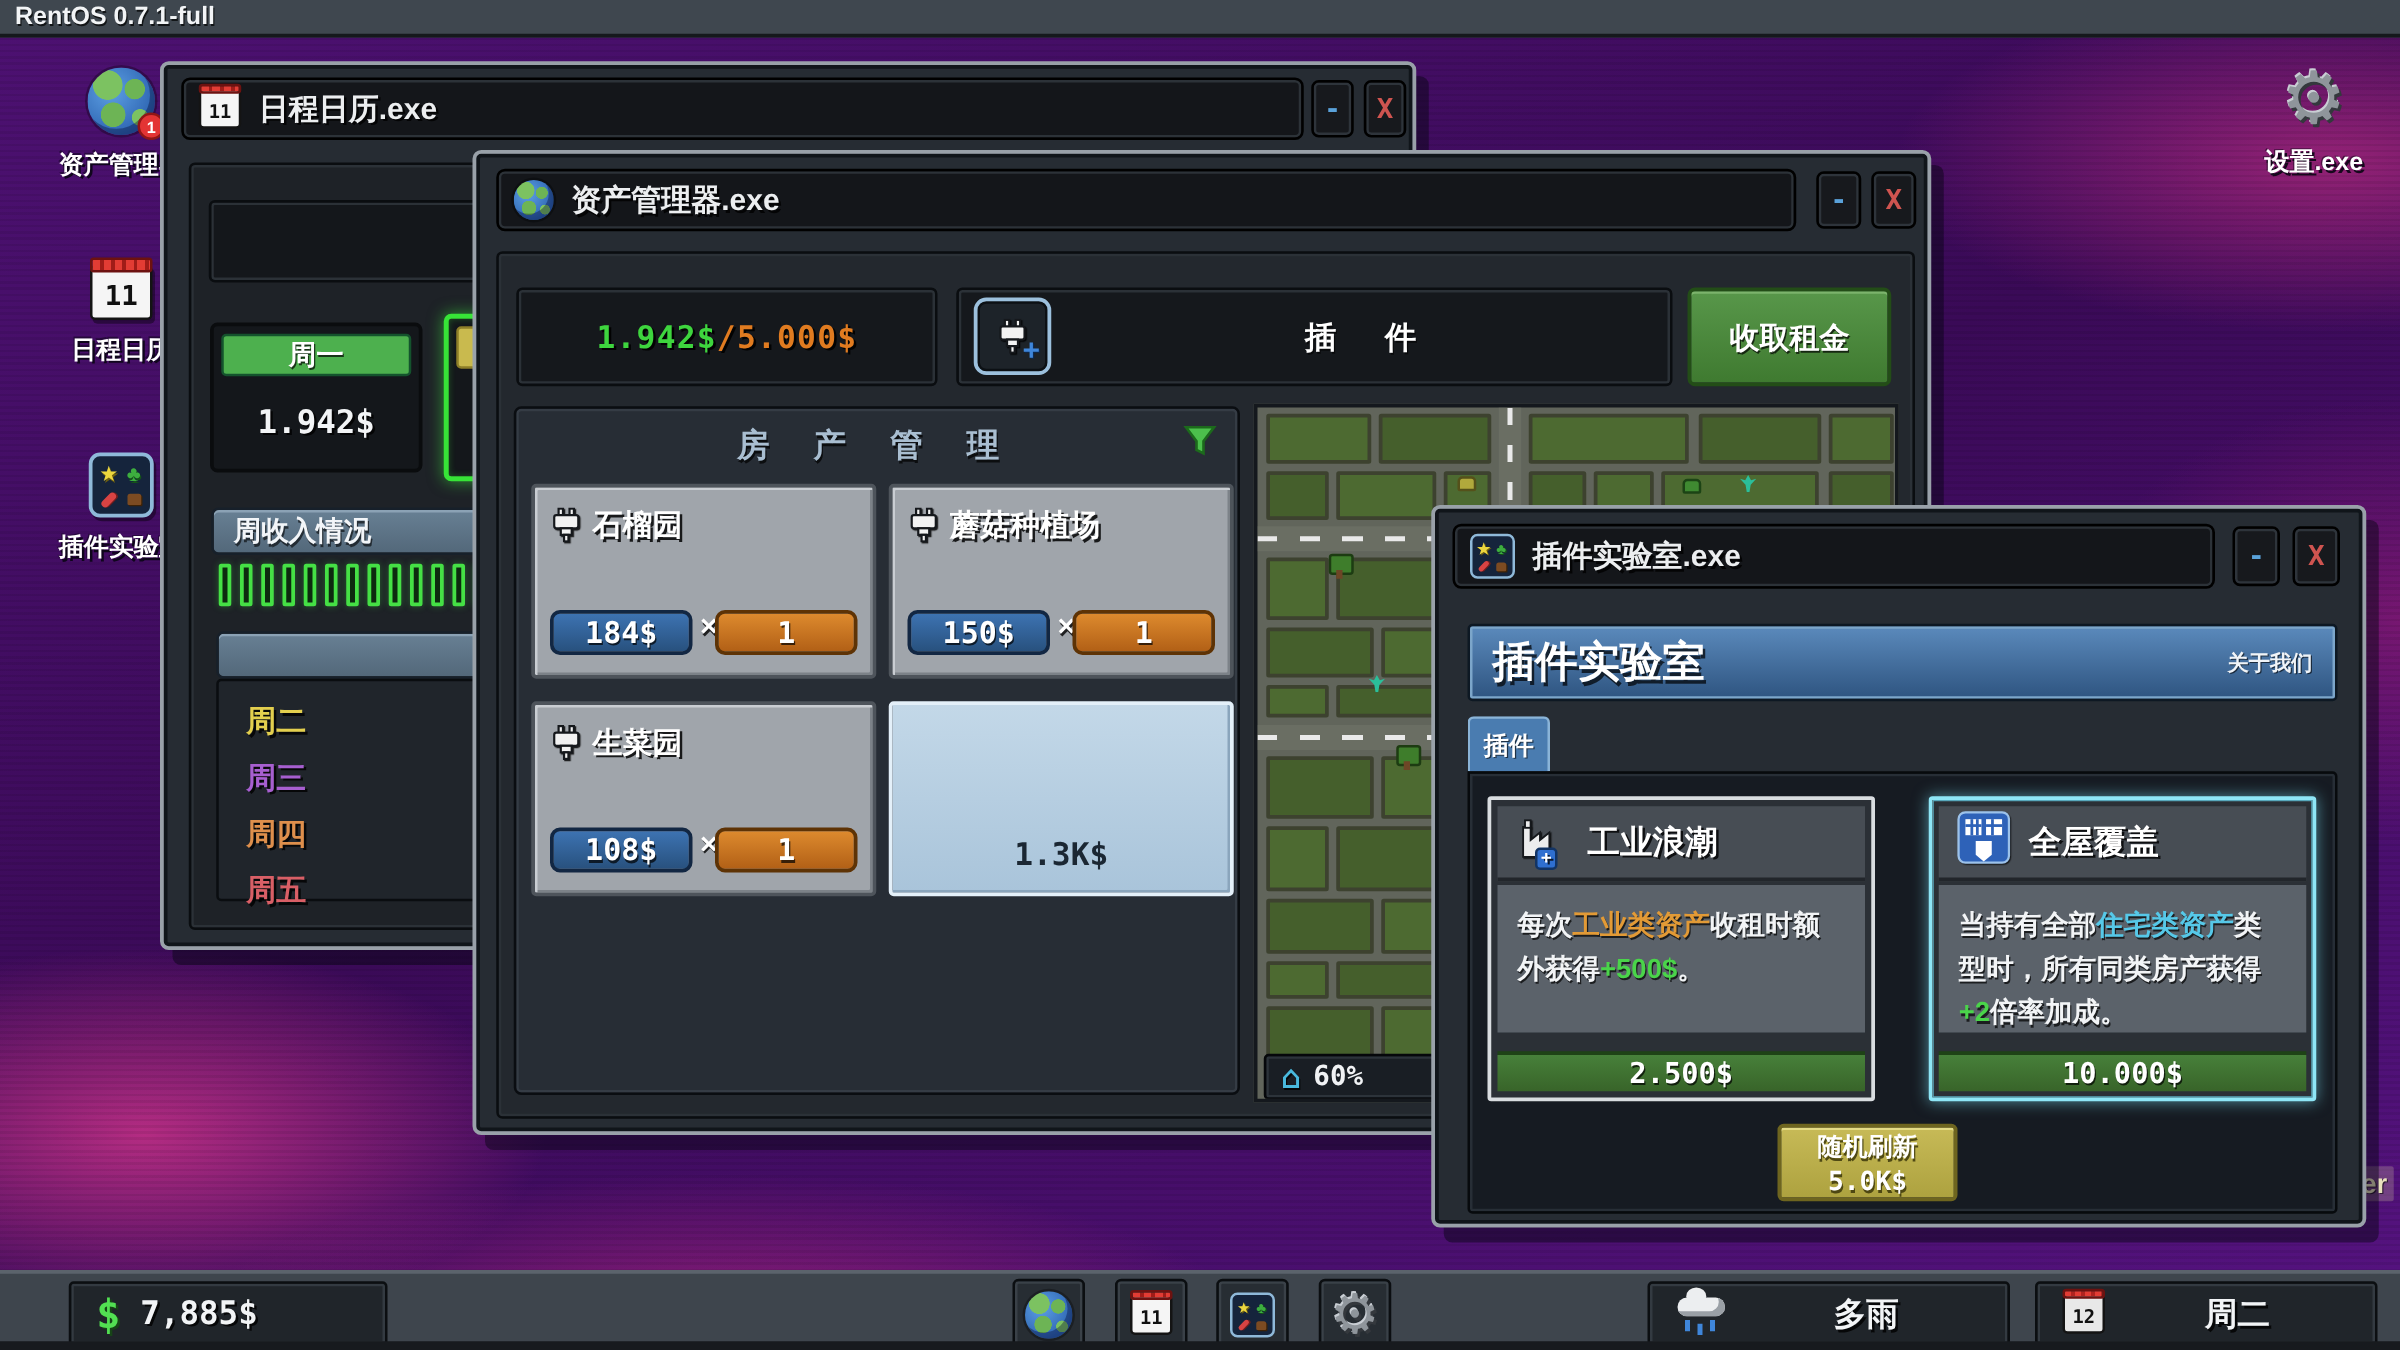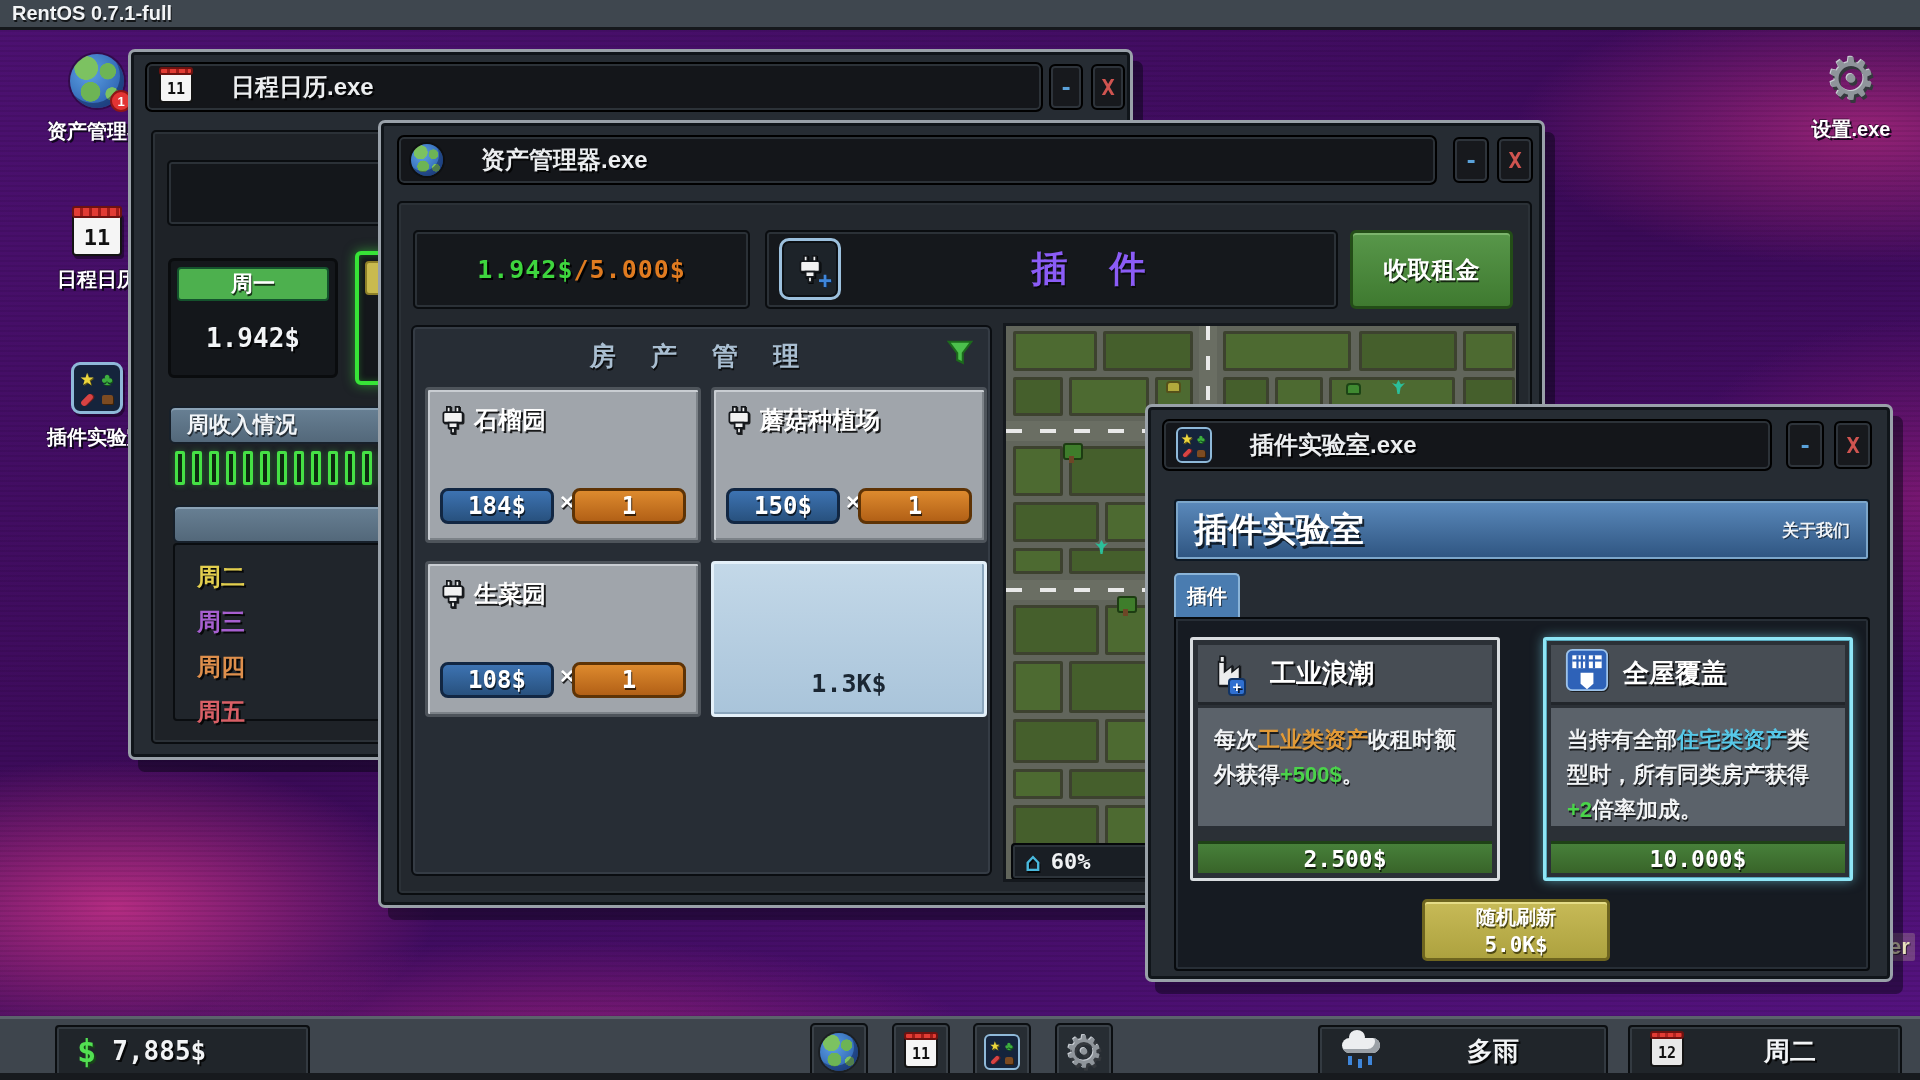--- a/index.html
+++ b/index.html
@@ -73,21 +73,21 @@
   .gear { font-size:58px; line-height:54px; color:#8f959b;
       text-shadow:2px 3px 0 #34383d, -1px -1px 0 #c9ced4; }
   .gear.sm { font-size:44px; line-height:44px; }
 
   
   .window { position:absolute; background:#262c33; border:3px solid #99a1a9; border-radius:7px;
       box-shadow: inset 0 0 0 3px #10151a, 10px 12px 0 rgba(5,5,15,.45); }
   .wtitle { position:absolute; background:#14161a; border:2px solid #000; border-radius:7px;
       box-shadow:inset 0 0 0 2px #2c3238; display:flex; align-items:center; gap:14px; padding:0 12px;
       color:#eceef0; font-weight:700; font-size:24px; }
-  .wtitle .tt { text-shadow:2px 2px 0 rgba(0,0,0,.8); white-space:nowrap;margin-left:24px; }
+  .wtitle .tt { text-shadow:2px 2px 0 rgba(0,0,0,.8); white-space:nowrap; }
   .wbtn { position:absolute; background:#17191d; border:2px solid #000; border-radius:6px;
       box-shadow:inset 0 0 0 2px #2e343b; display:flex; align-items:center; justify-content:center;
       font-weight:700; font-size:22px; font-family:"DejaVu Sans Mono", monospace; }
   .wbtn.min { color:#5aa2da; }
   .wbtn.cls { color:#cf5450; }
   .inset { position:absolute; background:#1d2127; border:2px solid #0a0d10;
       box-shadow:inset 0 0 0 2px #2b3137; border-radius:5px; }
 
   
   .day-card { position:absolute; background:#14171b; border:3px solid #0a0c0e; border-radius:6px; }
@@ -117,21 +117,21 @@
 
   
   .money-txt { font-family:"DejaVu Sans Mono", monospace; font-weight:700; font-size:25px;
       text-shadow:2px 2px 0 rgba(0,0,0,.9); letter-spacing:1px; }
   .money-txt .cur { color:var(--money_green); }
   .money-txt .sep, .money-txt .goal { color:var(--money_orange); }
   .slot-btn { position:absolute; width:62px; height:62px; background:#1d2329; border:3px solid #9cc0dd;
       border-radius:10px; box-shadow:inset 0 0 0 2px #0c1014; display:flex; align-items:center; justify-content:center; }
   .slot-btn .plus { position:absolute; right:6px; bottom:2px; color:#3f86da; font-weight:700; font-size:24px;
       text-shadow:1px 1px 0 #0c2a52; }
-  .bar-label { color:#8b5cf6; font-weight:700; font-size:36px; letter-spacing:16px;
+  .bar-label { color:#ffffff; font-weight:700; font-size:25px; letter-spacing:16px;
       text-shadow:1px 2px 0 rgba(0,0,0,.6); }
   .green-btn { position:absolute; background:linear-gradient(180deg,#58974a,#3f7a30);
       border:3px solid #234d17; border-radius:6px; box-shadow:inset 0 2px 0 #7cb46c;
       color:#fff; font-weight:700; font-size:24px; display:flex; align-items:center; justify-content:center;
       text-shadow:1px 2px 0 rgba(0,0,0,.7); }
   .prop-panel { position:absolute; background:#272d35; border:2px solid #0a0d11;
       box-shadow:inset 0 0 0 2px #353c45; border-radius:6px; }
   .prop-title { position:absolute; left:0; right:0; top:12px; text-align:center; color:#a9bed1;
       font-weight:700; font-size:26px; letter-spacing:14px; text-shadow:1px 2px 0 rgba(0,0,0,.7); }
   .prop-card { position:absolute; width:276px; height:156px; background:#a0a5ab;
@@ -555,21 +555,21 @@
                 <rect x="13" y="6.2" width="7" height="1.2" fill="#2e62b8"></rect>
                 <path d="M8.5 13.5h7v6l-3.5 3-3.5-3z" fill="#fff"></path>
               </svg>
           </span>
           <span>全屋覆盖</span>
         </div>
         <div class="bd"><span>当持有全部</span><span class="c-cyan">住宅类资产</span><span>类型时，所有同类房产获得</span><span class="c-green">+2</span><span>倍率加成。</span></div>
         <div class="price">10.000$</div>
       </div>
 
-      <div class="refresh-btn" style="left:246px; top:280px; width:188px; height:62px;">
+      <div class="refresh-btn" style="left:246px; top:280px; width:144px; height:62px;">
         <span class="r1">随机刷新</span>
         <span class="r2">5.0K$</span>
       </div>
     </div>
   </div>
 
   <div class="taskbar">
     <div class="tb-panel" style="left:55px; width:255px;">
       <span class="dollar">$</span>
       <span class="txt">7,885$</span>

